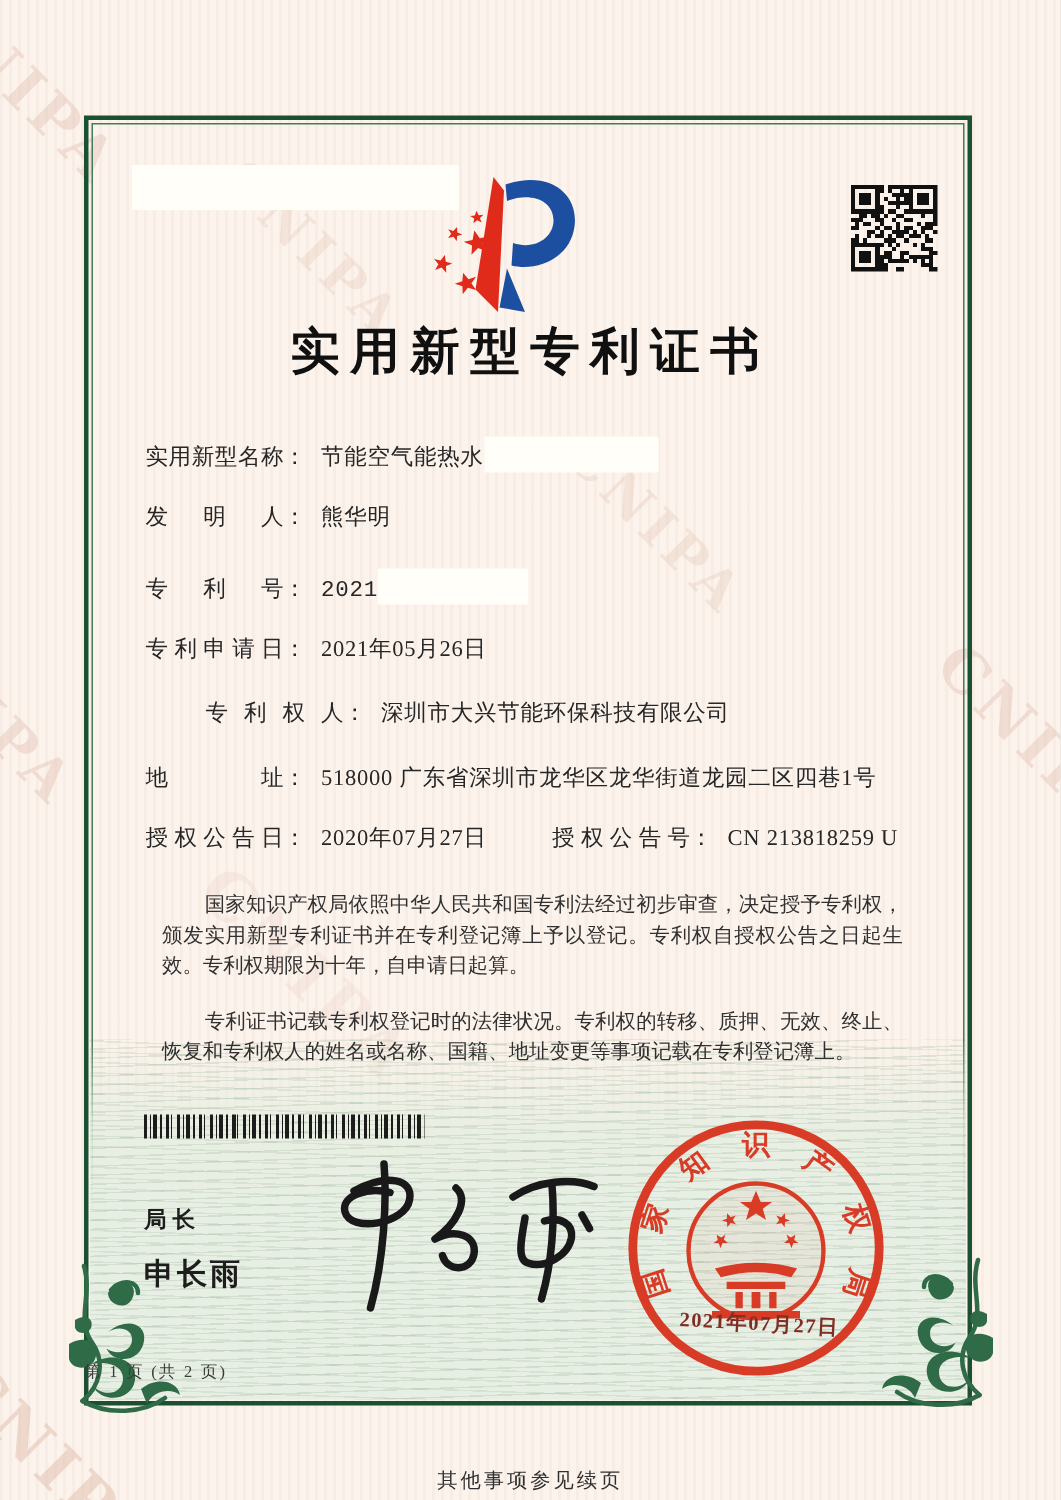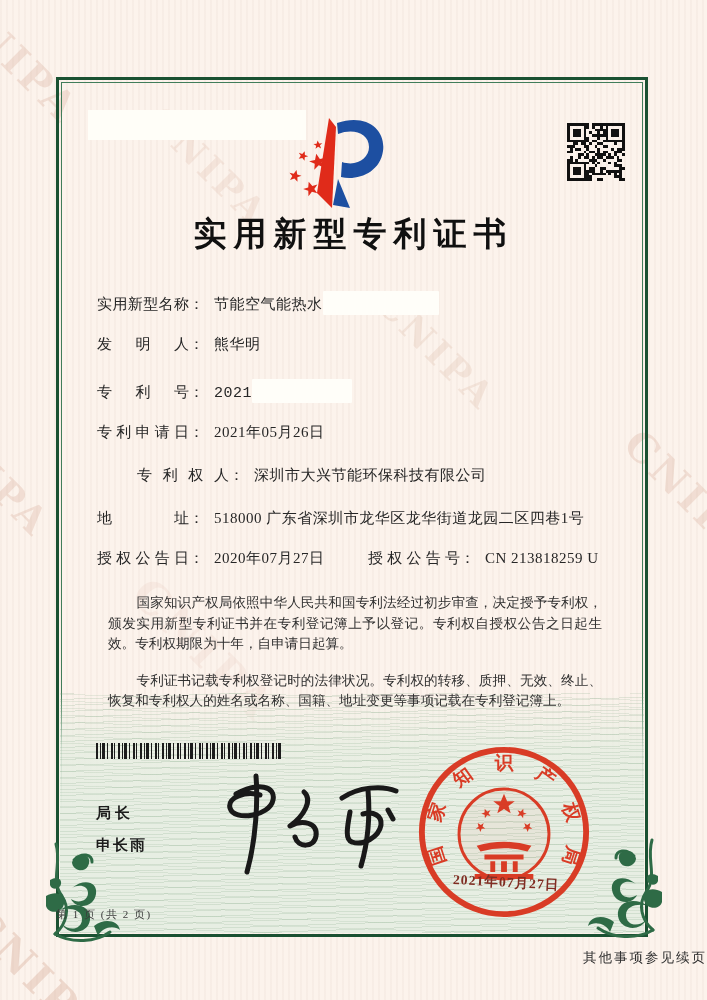--- a/index.html
+++ b/index.html
@@ -45,29 +45,29 @@
            text-align:justify; color:#303030;}
   
   .barcode{position:absolute; left:96px; top:743px; width:187px; height:16px;
     background:repeating-linear-gradient(90deg,
       #1c1c1c 0 2px, transparent 2px 4px, #1c1c1c 4px 5px, transparent 5px 6px,
       #1c1c1c 6px 9px, transparent 9px 11px, #1c1c1c 11px 12px, transparent 12px 15px,
       #1c1c1c 15px 17px, transparent 17px 18px, #1c1c1c 18px 19px, transparent 19px 22px);}
   .sig-title{position:absolute; left:96px; top:804px; font-family:Liberation Mono, monospace;
              font-size:15px; font-weight:600; letter-spacing:4px; color:#1d1d1d;}
   .sig-name{position:absolute; left:96px; top:836px; font-family:Liberation Mono, monospace;
-            font-size:15px; font-weight:600; letter-spacing:2px; color:#1d1d1d;}
+            font-size:20px; font-weight:600; letter-spacing:2px; color:#1d1d1d;}
   .signature{position:absolute; left:200px; top:768px; width:215px; height:112px;}
   .seal{position:absolute; left:416px; top:744px; width:176px; height:176px; opacity:.95;}
   .seal-char{font-size:19px; font-weight:bold; fill:#d9331c; text-anchor:middle;
              font-family:"DejaVu Sans",sans-serif;}
   .seal-date{font-size:14px; font-weight:bold; fill:#7c241a; text-anchor:middle; letter-spacing:1px;}
   .page-no{position:absolute; left:56px; top:907px; width:664px; 
            font-size:11px; letter-spacing:1.5px; color:#3b3b3b;}
-  .note{position:absolute; left:0; top:949px; width:100%; text-align:right;
+  .note{position:absolute; left:0; top:978px; width:100%; text-align:center;
         font-size:13.5px; letter-spacing:2px; color:#2f2f2f;}
   .ornament{position:absolute; width:96px; height:112px;}
   .orn-bl{left:40px; top:840px;}
   .orn-br{left:572px; top:836px; transform:scaleX(-1);}
 </style>
 </head>
 <body>
 
 <div class="page">
 

